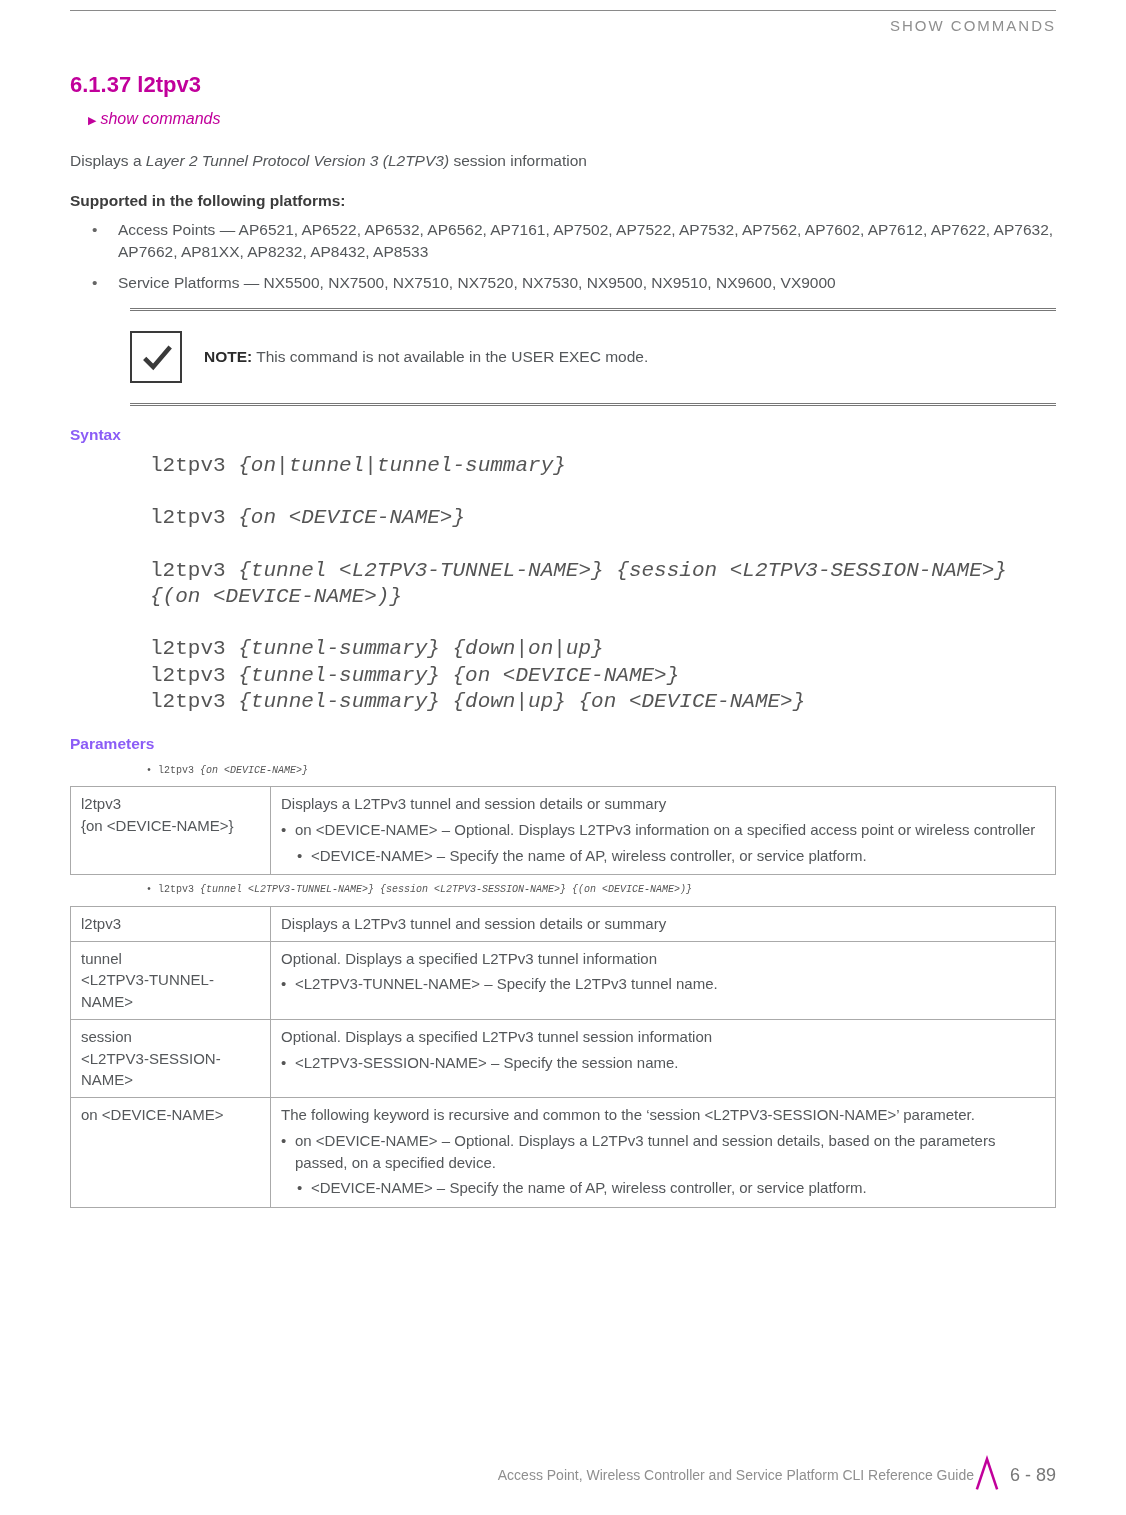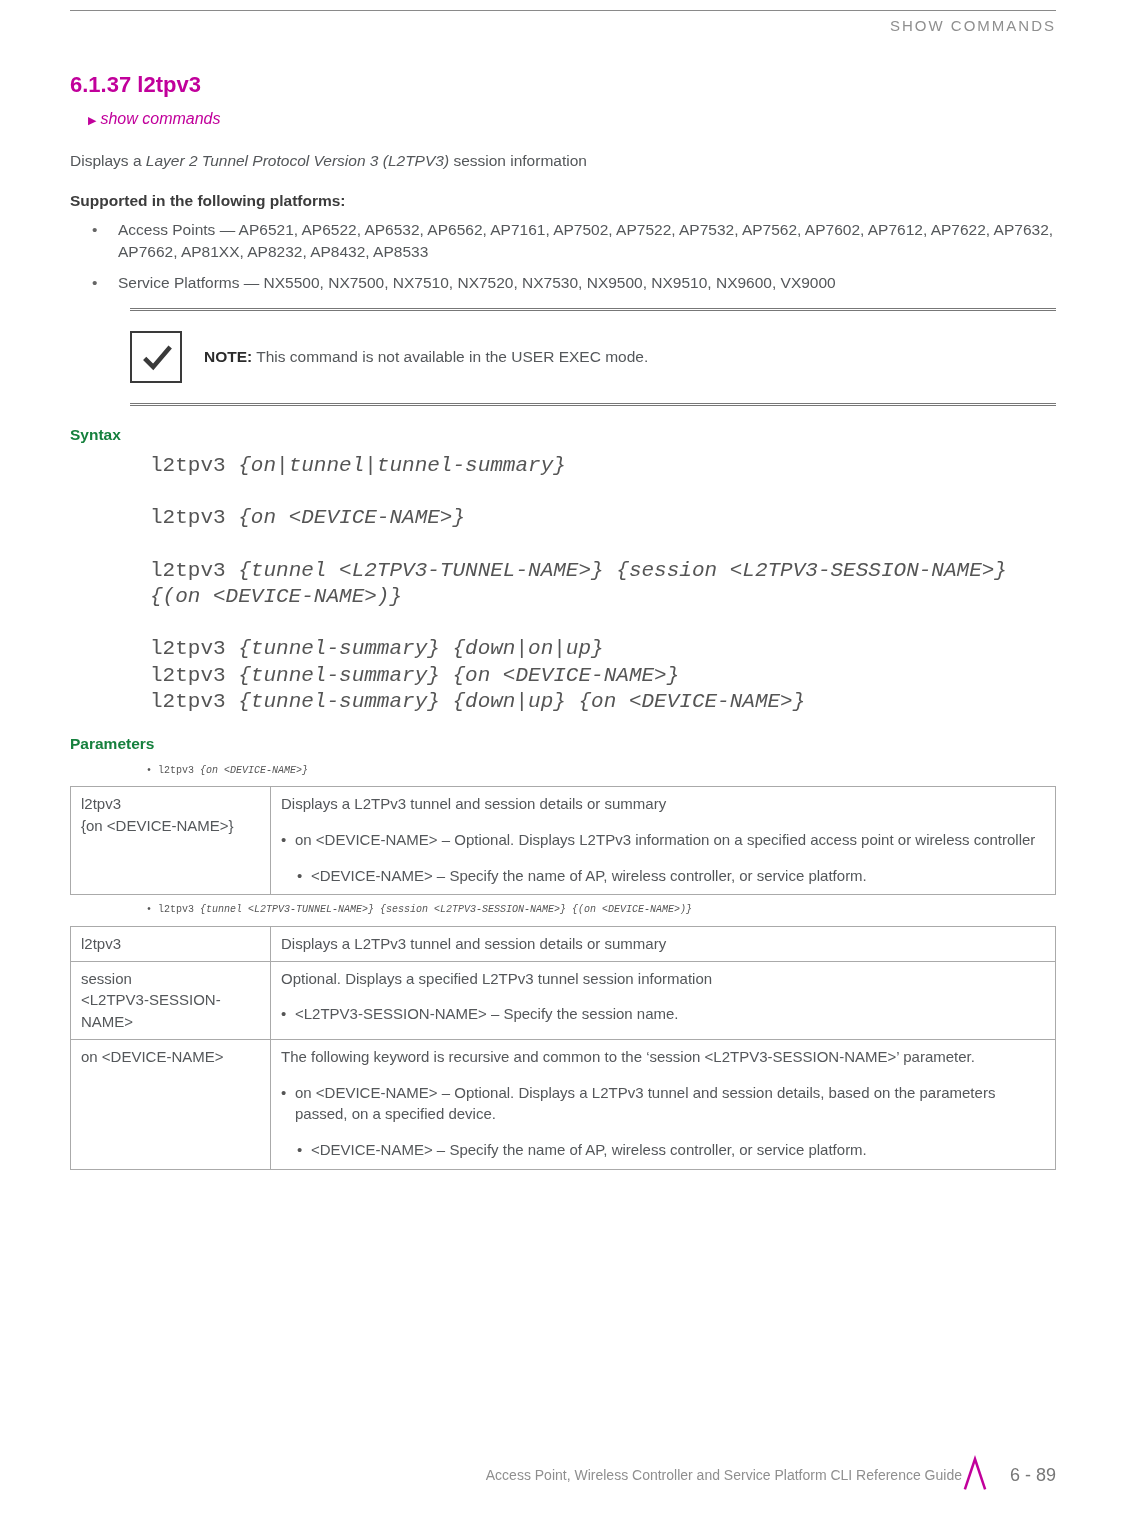--- a/index.html
+++ b/index.html
@@ -52,21 +52,21 @@
   .note-wrap { margin: 14px 0 0 60px; }
   .note-rule { height: 3px; background: linear-gradient(#777,#777 1px,#fff 1px,#fff 2px,#777 2px); margin: 4px 0; }
   .note-row { display: flex; align-items: center; padding: 16px 0; }
   .note-icon {
     width: 52px; height: 52px; border: 2px solid #3a3a3a;
     display: flex; align-items: center; justify-content: center;
     margin-right: 22px; flex-shrink: 0;
   }
   .note-icon svg { width: 34px; height: 34px; }
   .note-text .nb { font-weight: 700; color: #2b2b2b; }
-  .subhead { font-weight: 700; color: #15803d; margin: 18px 0 6px; }
+  .subhead { font-weight: 700; color: #8b5cf6; margin: 18px 0 6px; }
   .code-block {
     font-family: "Courier New", monospace;
     font-size: 21px;
     margin-left: 80px;
     white-space: pre-wrap;
     color: #555;
     line-height: 1.25;
   }
   .code-block .ci { font-style: italic; }
   .param-line {
@@ -82,31 +82,31 @@
     border-collapse: collapse;
     margin-bottom: 8px;
     font-size: 15px;
   }
   table.param td {
     border: 1px solid #aaa;
     padding: 6px 10px;
     vertical-align: top;
   }
   table.param td:first-child { width: 200px; }
-  td ul { list-style: none; padding-left: 14px; margin-top: 14px; }
+  td ul { list-style: none; padding-left: 14px; margin-top: 4px; }
   td ul li { position: relative; margin-bottom: 2px; }
   td ul li::before { content: "•"; position: absolute; left: -14px; top: 0; color:#555; }
   td ul ul { padding-left: 16px; }
   .footer {
     position: absolute; bottom: 18px; left: 86px; right: 70px;
     display: flex; justify-content: flex-end; align-items: center;
     color: #8f8f8f; font-size: 14px; font-weight: 300;
   }
   .footer .pg {
-    display: flex; align-items: center; gap: 22px;
+    display: flex; align-items: center; gap: 10px;
   }
   .footer .pg .num { font-size: 18px; color: #777; }
   .footer .brand svg { width: 26px; height: 38px; }
 </style>
 </head>
 <body>
 
 <div class="top-rule"></div>
 <div class="running-head">SHOW COMMANDS</div>
 
@@ -184,20 +184,32 @@
 <div class="param-line"><span class="bullet">•</span><span>l2tpv3 </span><span class="ci">{tunnel &lt;L2TPV3-TUNNEL-NAME&gt;} {session &lt;L2TPV3-SESSION-NAME&gt;} {(on &lt;DEVICE-NAME&gt;)}</span></div>
 
 <table class="param">
   <tbody>
       <tr>
     <td>l2tpv3</td>
     <td>Displays a L2TPv3 tunnel and session details or summary</td>
   </tr>
   <tr>
     <td>
+      <div>tunnel</div>
+      <div>&lt;L2TPV3-TUNNEL-NAME&gt;</div>
+    </td>
+    <td>
+      <div>Optional. Displays a specified L2TPv3 tunnel information</div>
+      <ul>
+            <li>&lt;L2TPV3-TUNNEL-NAME&gt; – Specify the L2TPv3 tunnel name.</li>
+          </ul>
+    </td>
+  </tr>
+  <tr>
+    <td>
       <div>session</div>
       <div>&lt;L2TPV3-SESSION-NAME&gt;</div>
     </td>
     <td>
       <div>Optional. Displays a specified L2TPv3 tunnel session information</div>
       <ul>
             <li>&lt;L2TPV3-SESSION-NAME&gt; – Specify the session name.</li>
           </ul>
     </td>
   </tr>

